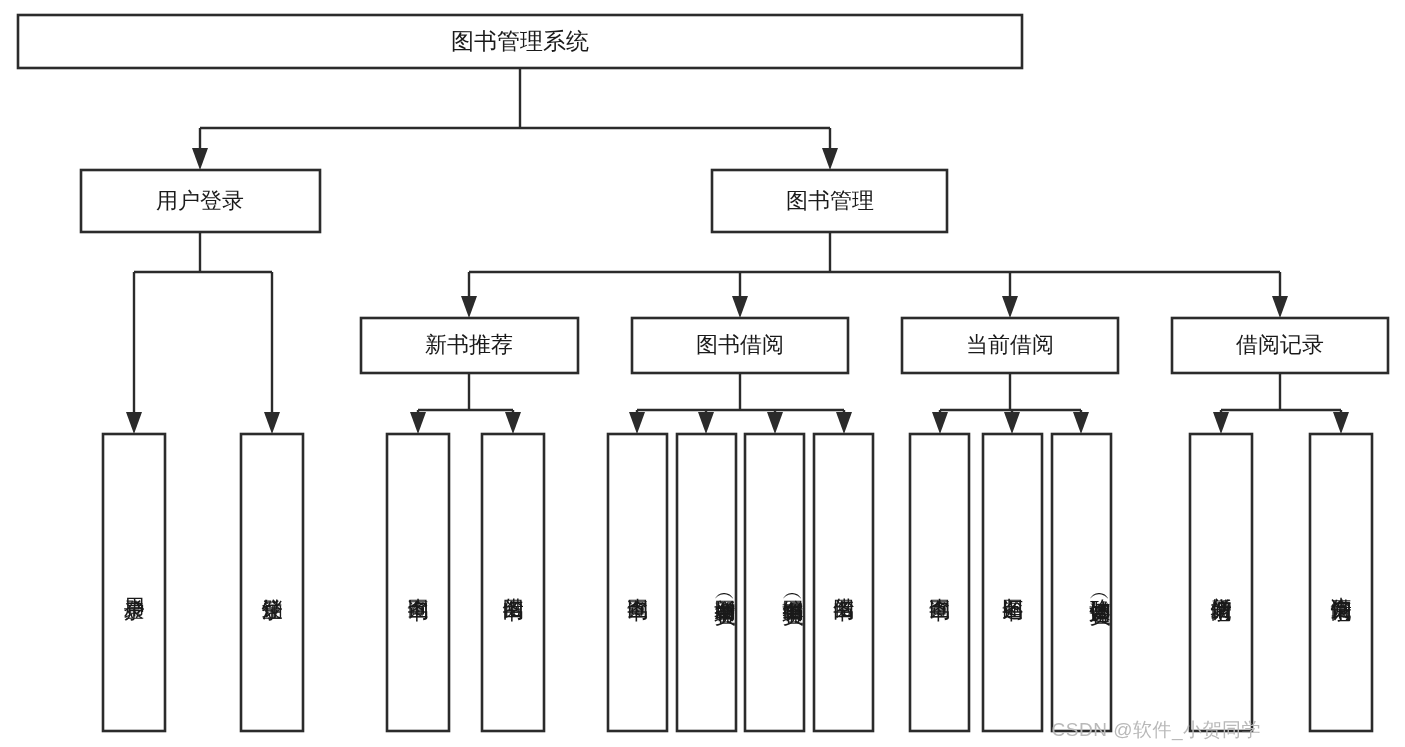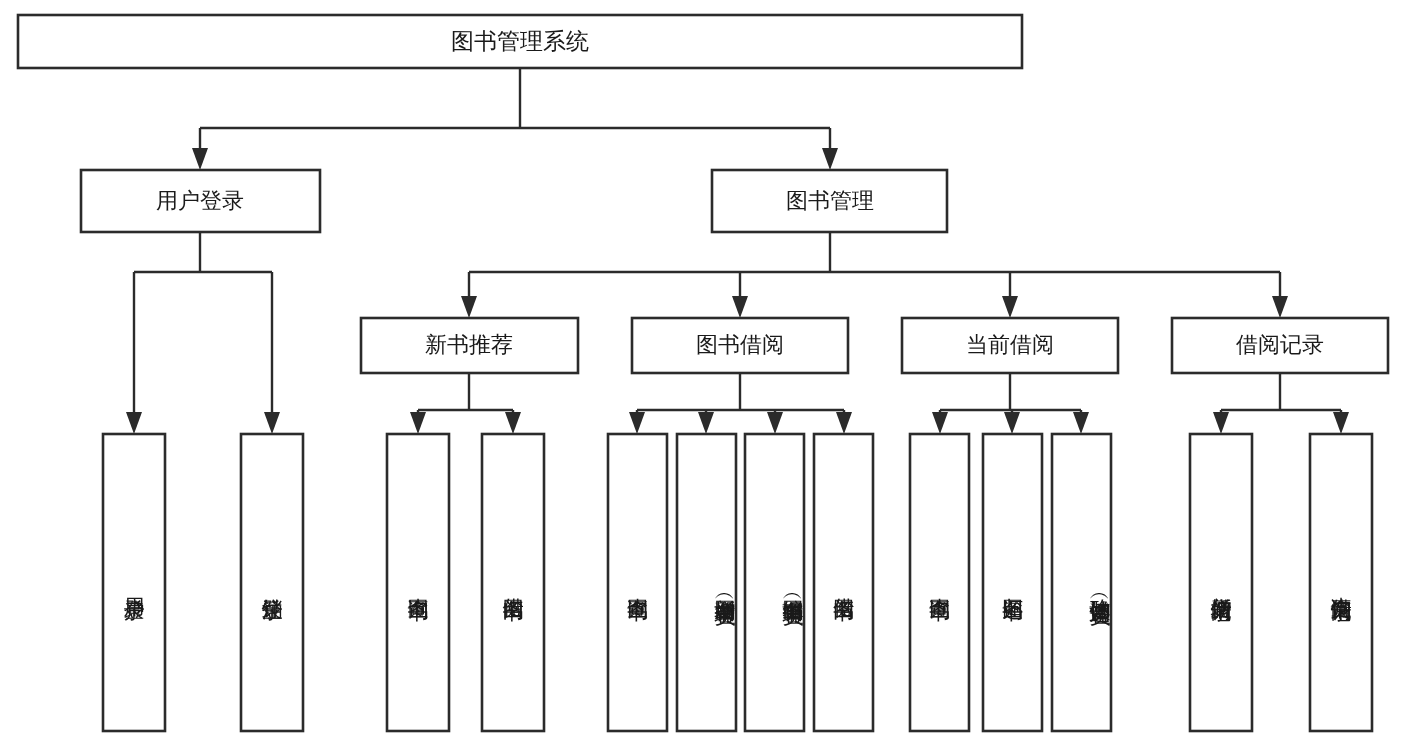--- a/index.html
+++ b/index.html
@@ -203,14 +203,15 @@
   <div class="vlabel" style="left:910px; top:434px; width:59px; height:297px; display:flex; align-items:center; justify-content:center;">查询图书</div>
 
   <div class="vlabel" style="left:983px; top:434px; width:59px; height:297px; display:flex; align-items:center; justify-content:center;">归还图书</div>
 
   <div class="vlabel" style="left:1052px; top:441px; width:59px; height:290px; display:flex; align-items:flex-start; justify-content:center;">确认归还（管理员）</div>
 
   <div class="vlabel" style="left:1190px; top:434px; width:62px; height:297px; display:flex; align-items:center; justify-content:center;">新增借阅记录</div>
 
   <div class="vlabel" style="left:1310px; top:434px; width:62px; height:297px; display:flex; align-items:center; justify-content:center;">查询借阅记录</div>
 
+  <div class="watermark">CSDN @软件_小贺同学</div>
 
 </div>
 
 </body></html>

